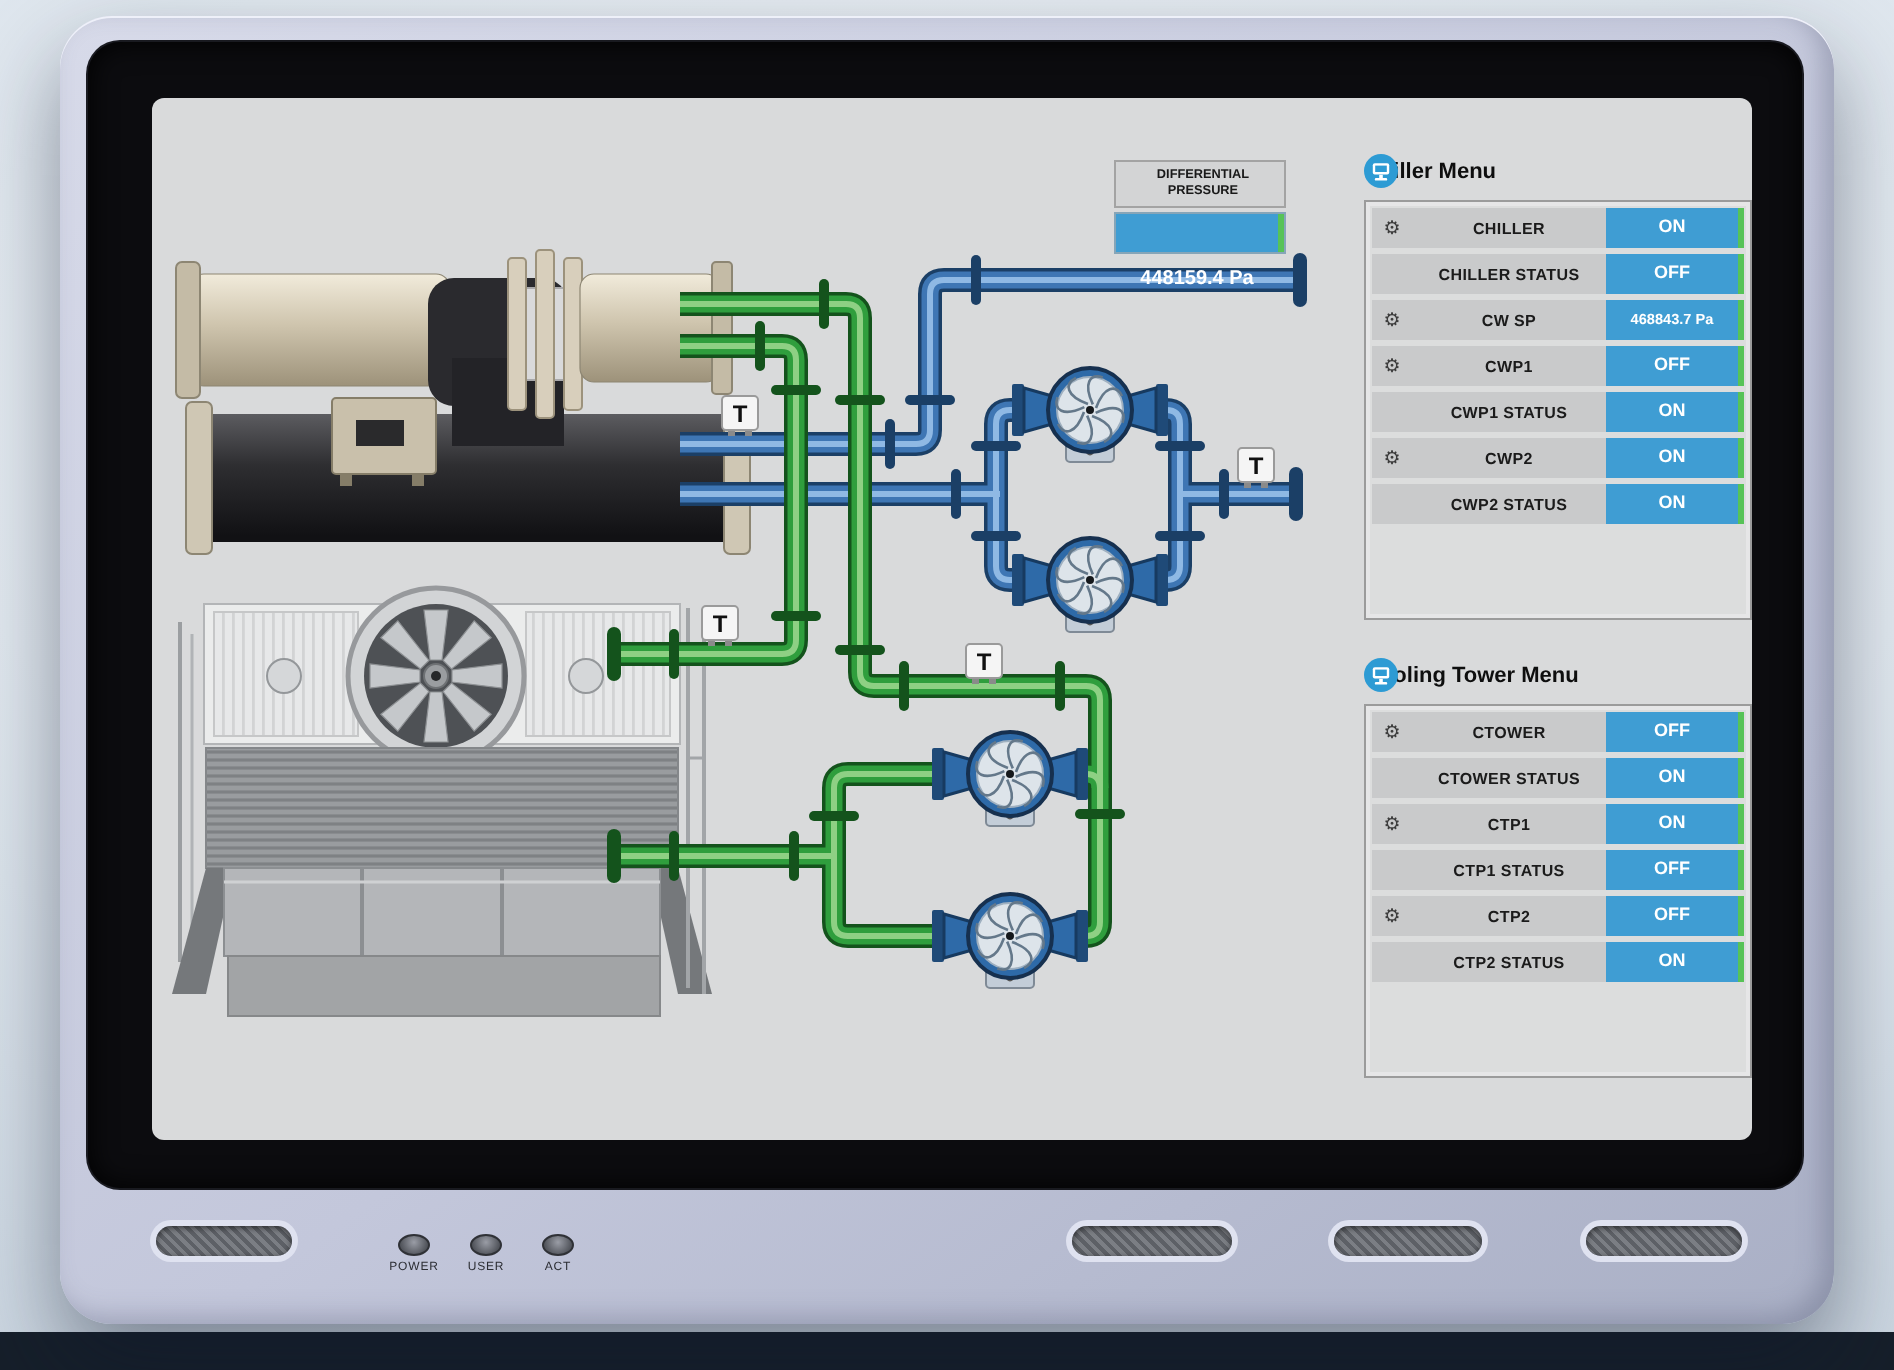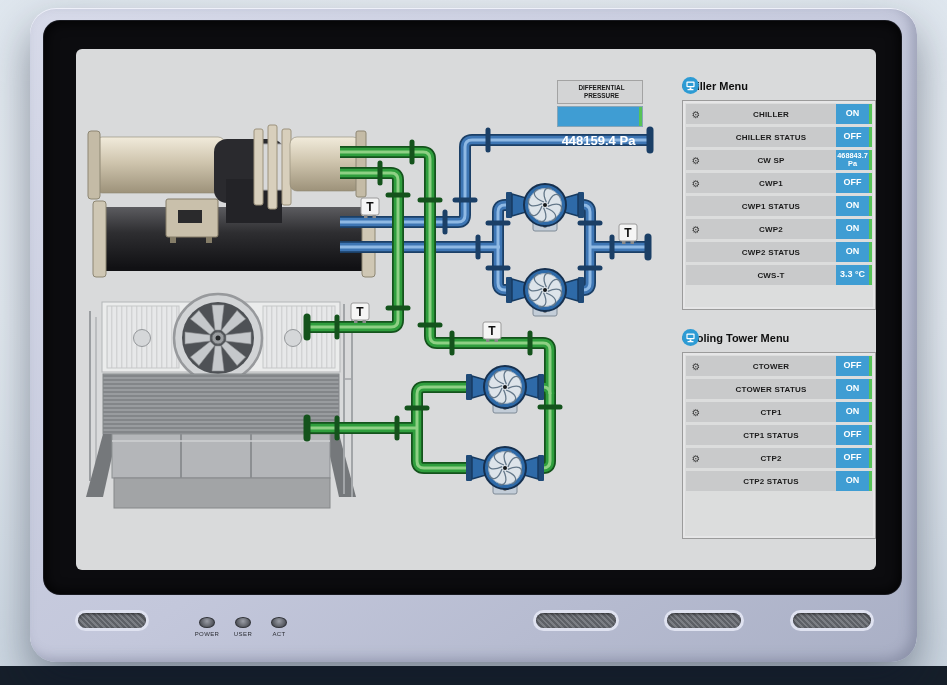--- a/index.html
+++ b/index.html
@@ -46,31 +46,31 @@
   
   .tleg{fill:#8a8a8a;}
   .tbox{fill:#f5f5f5;stroke:#9a9a9a;stroke-width:1;}
   .ttext{font:bold 12px "Liberation Sans",sans-serif;fill:#101010;text-anchor:middle;}
   
   .dp-head{position:absolute;left:481px;top:31px;width:86px;height:24px;z-index:2;
     background:#d3d4d5;border:1px solid #a3a3a3;display:flex;align-items:center;justify-content:center;gap:3px;box-sizing:border-box;}
   .dp-title{font-size:6.4px;font-weight:bold;line-height:1.18;text-align:center;color:#191919;width:64px;}
   .dp-value{position:absolute;left:481px;top:57px;width:86px;height:21px;z-index:2;
     background:#3f9dd3;border:1px solid #86a5b8;display:flex;align-items:center;justify-content:center;box-sizing:border-box;}
-  .dp-value .btn-text{font-size:13px;margin-top:48px;}
+  .dp-value .btn-text{font-size:10px;margin-top:48px;}
   .gear{font-family:"DejaVu Sans",sans-serif;color:#3c3c3c;}
   .panel-header{position:absolute;left:606px;width:194px;height:18px;display:flex;align-items:center;gap:5px;z-index:2;}
   .hicon{width:17px;height:17px;flex:0 0 17px;}
   .htitle{font-weight:bold;font-size:11px;color:#0e0e0e;white-space:nowrap;}
   .panel{position:absolute;left:606px;width:194px;z-index:2;background:#dcdddd;
     border:1px solid #9b9b9b;box-shadow:inset 0 0 0 2px #e6e6e7;box-sizing:border-box;}
   .menu-row{height:20px;margin:3px 3px 0 3px;background:#c9cacb;display:flex;align-items:center;}
   .menu-row .gear{width:20px;text-align:center;font-size:9.5px;}
   .row-label{flex:1;text-align:center;font-weight:bold;font-size:8px;color:#1b1b1b;letter-spacing:.2px;}
-  .row-btn{width:36px;height:20px;position:relative;background:#3f9dd3;display:flex;align-items:center;justify-content:center;cursor:pointer;}
+  .row-btn{width:69px;height:20px;position:relative;background:#3f9dd3;display:flex;align-items:center;justify-content:center;cursor:pointer;}
   .btn-text{color:#fff;font-weight:bold;font-size:9px;line-height:1.05;text-align:center;padding-right:3px;}
   .btn-text.small{font-size:7.3px;}
   .btn-strip{position:absolute;right:0;top:0;bottom:0;width:3px;background:#57c357;}
   
   .grille{position:absolute;height:15px;border-radius:8px;
     background:repeating-linear-gradient(45deg,#5d6066 0 2px,#7b7e84 2px 4px);
     box-shadow:0 0 0 3px #dfe2f0, inset 0 1px 3px rgba(0,0,0,.55);}
   .led{position:absolute;width:16px;height:11px;border-radius:50%;
     background:radial-gradient(circle at 50% 35%, #9a9da6, #55585f 70%, #3f4147);
     border:1px solid #2f3136;box-sizing:border-box;}
@@ -365,28 +365,20 @@
           </div>
         </div>
         <div class="menu-row">
           <span class="gear"></span>
           <span class="row-label">CWP2 STATUS</span>
           <div class="row-btn">
             <span class="btn-text">ON</span>
             <span class="btn-strip"></span>
           </div>
         </div>
-        <div class="menu-row">
-          <span class="gear"></span>
-          <span class="row-label">CWS-T</span>
-          <div class="row-btn">
-            <span class="btn-text">3.3 °C</span>
-            <span class="btn-strip"></span>
-          </div>
-        </div>
       </div>
 
     <div class="panel-header" style="top:280px">
       <svg class="hicon" viewBox="0 0 17 17">
         <circle cx="8.5" cy="8.5" r="8.5" fill="#2d9bd4"></circle>
         <rect x="4.4" y="4.6" width="8.2" height="5.6" rx="1" fill="#fff"></rect>
         <rect x="5.6" y="5.8" width="5.8" height="3.2" fill="#2d9bd4"></rect>
         <rect x="7.6" y="10.4" width="1.8" height="1.6" fill="#fff"></rect>
         <rect x="5.4" y="12" width="6.2" height="1.3" rx="0.6" fill="#fff"></rect>
       </svg>

